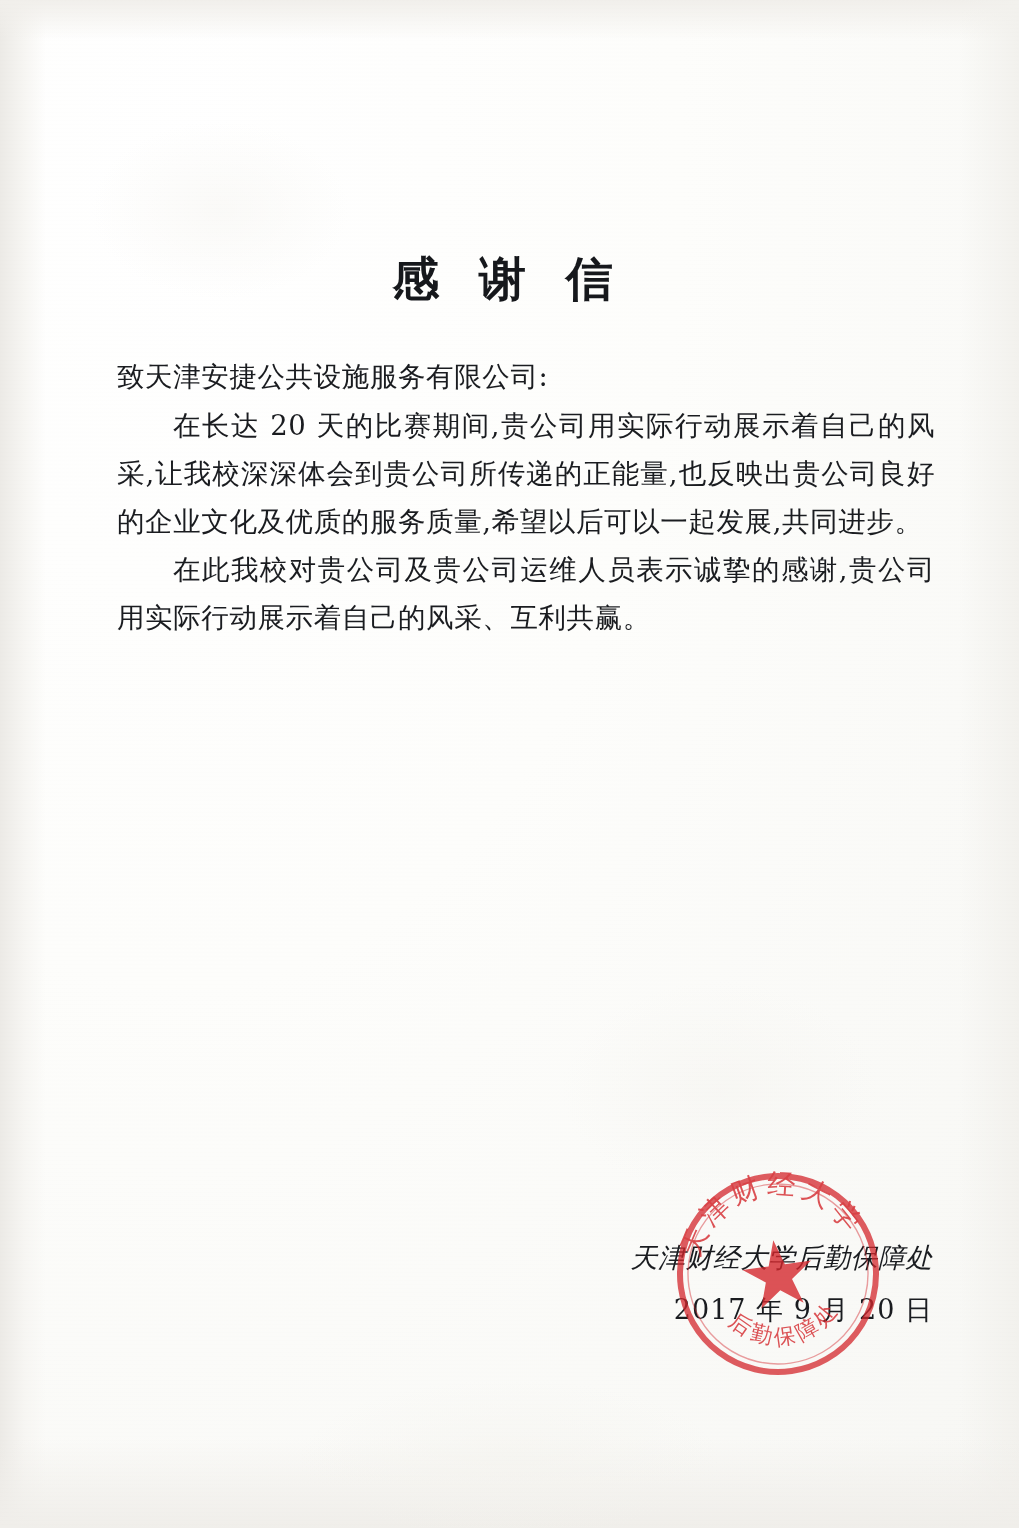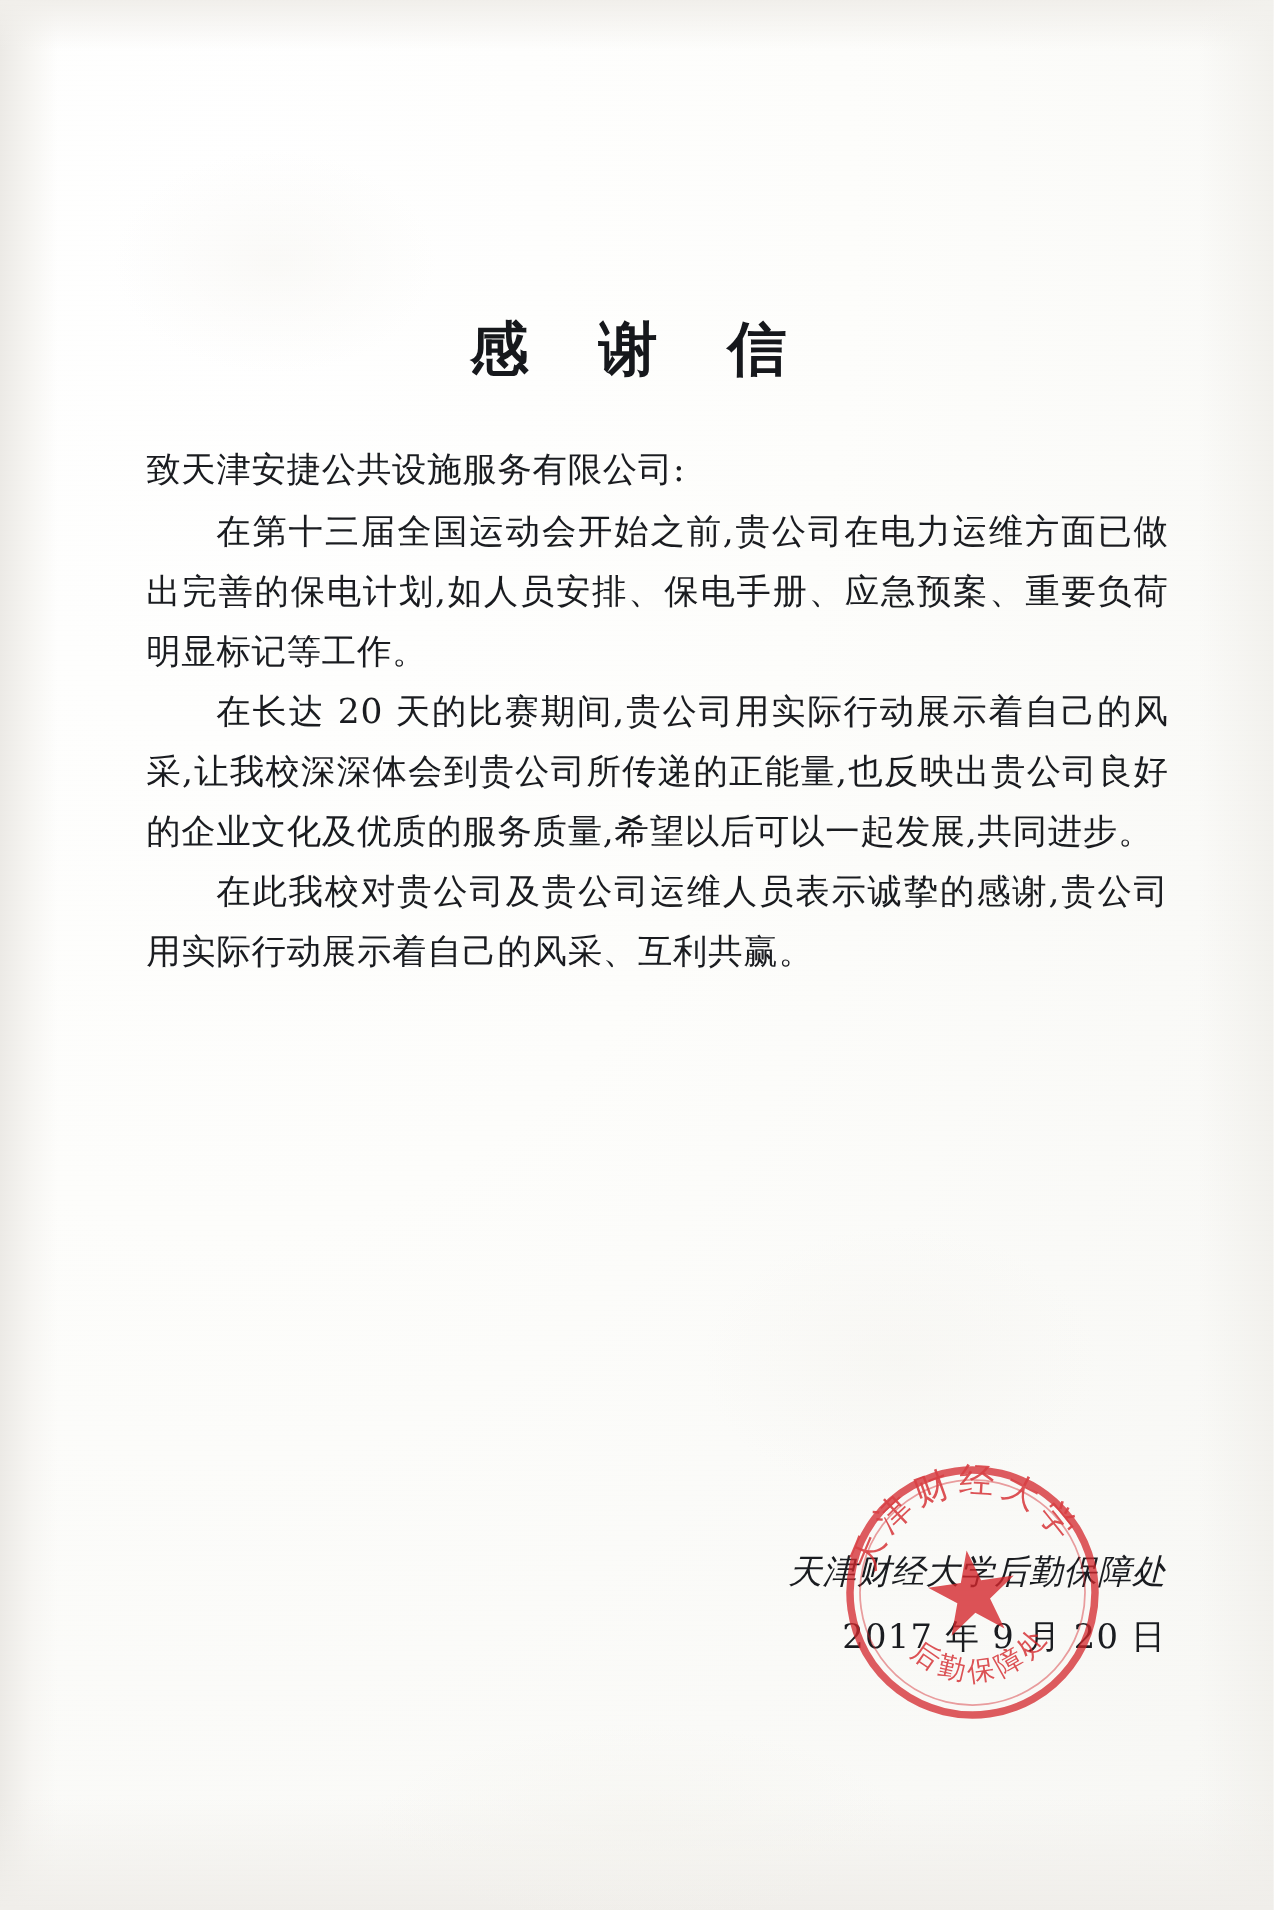--- a/index.html
+++ b/index.html
@@ -72,21 +72,21 @@
   .doc-title {
     position: absolute;
     left: 0;
     top: 248px;
     width: 1019px;
     text-align: center;
     font-size: 47px;
     font-weight: bold;
     letter-spacing: 14px;
     color: #16181c;
-    font-family: Liberation Mono, monospace;
+    font-family: Liberation Serif, serif;
   }
 
   .body-block {
     position: absolute;
     left: 117px;
     top: 352px;
     width: 818px;
     font-size: 27.5px;
     line-height: 48px;
     color: #1a1c20;
@@ -153,21 +153,20 @@
   <div class="scan-blotch blotch-a"></div>
   <div class="scan-blotch blotch-b"></div>
   <div class="scan-blotch blotch-c"></div>
 
   <div class="content">
 
     <div class="doc-title">感 谢 信</div>
 
     <div class="body-block">
       <p class="salutation">致天津安捷公共设施服务有限公司:</p>
-      <p class="para">在第十三届全国运动会开始之前,贵公司在电力运维方面已做出完善的保电计划,如人员安排、保电手册、应急预案、重要负荷明显标记等工作。</p>
       <p class="para">在长达 20 天的比赛期间,贵公司用实际行动展示着自己的风采,让我校深深体会到贵公司所传递的正能量,也反映出贵公司良好的企业文化及优质的服务质量,希望以后可以一起发展,共同进步。</p>
       <p class="para">在此我校对贵公司及贵公司运维人员表示诚挚的感谢,贵公司用实际行动展示着自己的风采、互利共赢。</p>
     </div>
 
     <div class="signature">
       <div class="sign-line">天津财经大学后勤保障处</div>
       <div class="sign-date">2017 年 9 月 20 日</div>
     </div>
 
     <div class="stamp">

